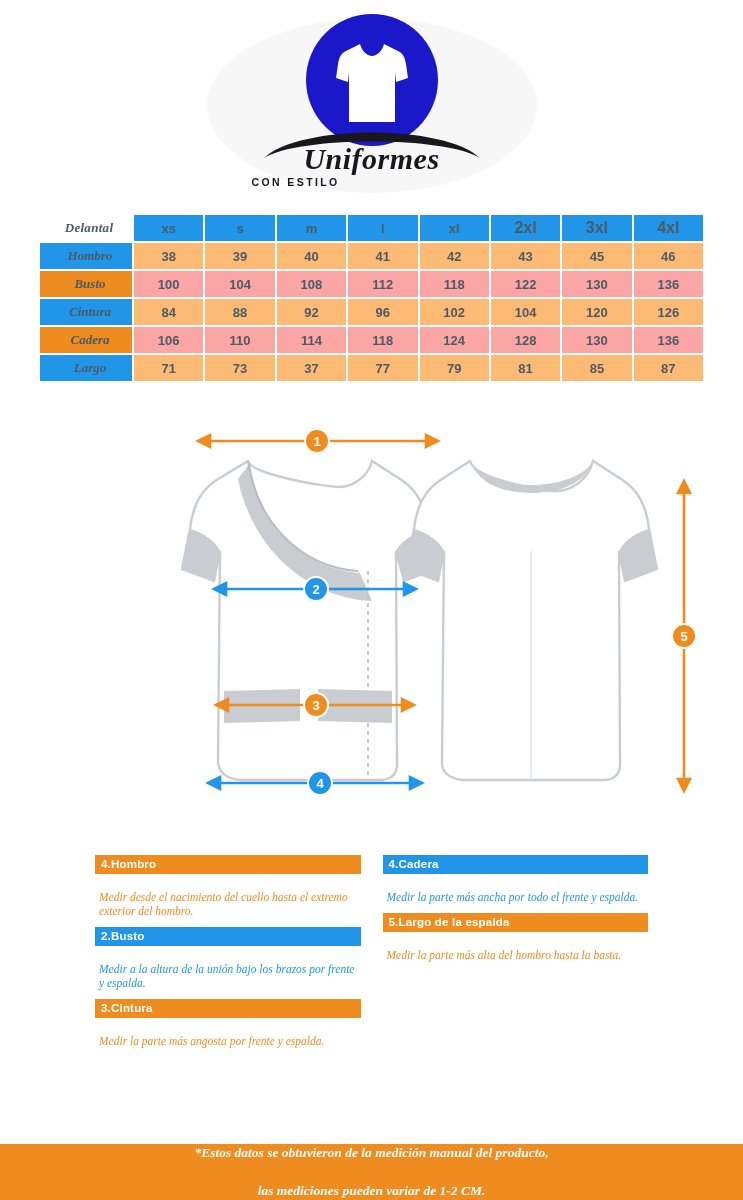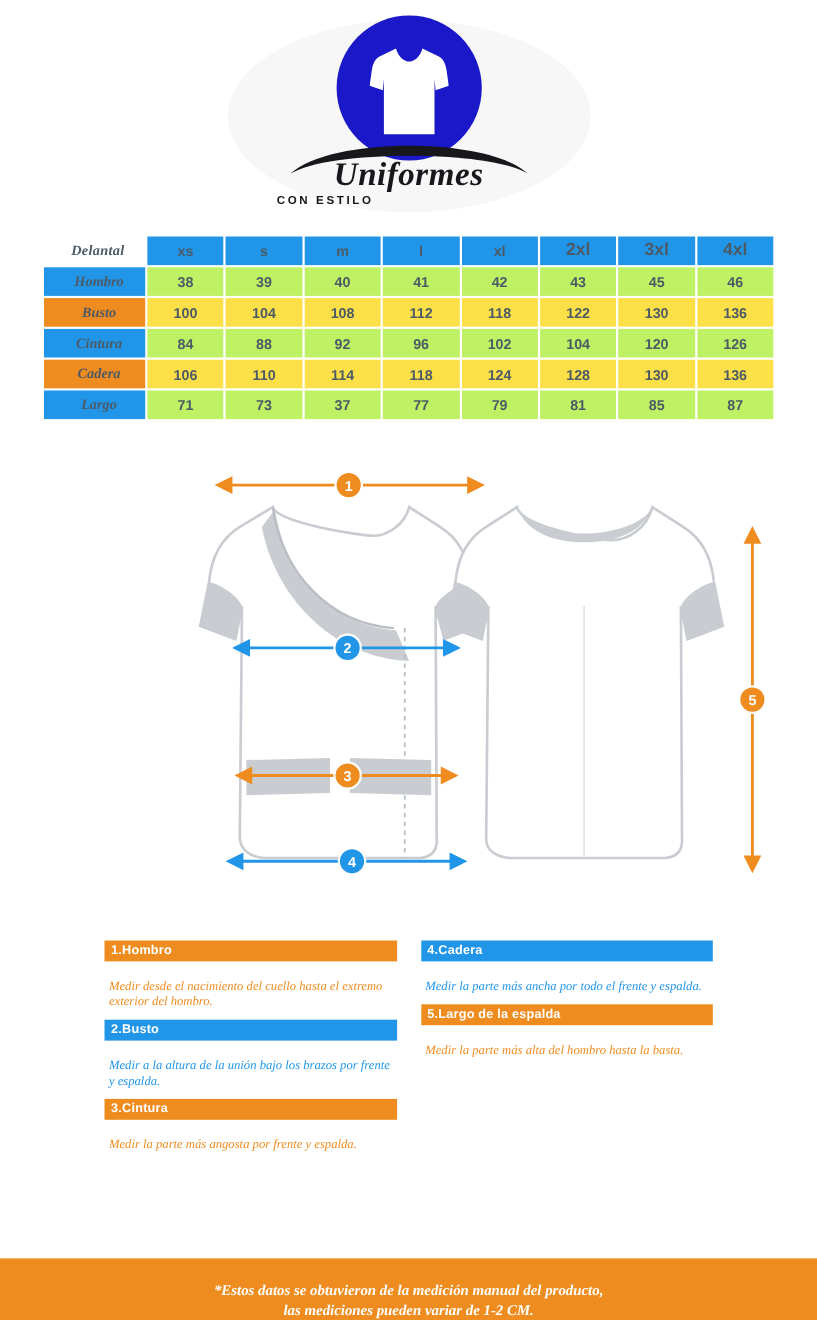--- a/index.html
+++ b/index.html
@@ -112,22 +112,22 @@
     background: #2196e8;
     color: #ffffff;
     text-align: left;
     padding-left: 8px;
     font-family: "Liberation Serif", serif;
     font-style: italic;
     font-size: 14.5px;
     font-weight: normal;
   }
   td.row-label.alt { background: #ef8c1f; }
-  td.cell { background: #bef264; }
-  td.cell.alt { background: #fde047; margin-top: 28px; }
+  td.cell { background: #fdba74; }
+  td.cell.alt { background: #fca5a5; margin-top: 28px; }
 
   
   .diagram {
     position: relative;
     width: 743px;
     height: 430px;
     margin-top: 18px;
   }
   .diagram svg { display: block; }
   .badge {
@@ -179,21 +179,21 @@
   .footer {
     position: absolute;
     left: 0; bottom: 0;
     width: 743px;
     height: 56px;
     background: #ef8c1f;
     color: #fff;
     display: flex;
     flex-direction: column;
     align-items: center;
-    justify-content: flex-end;
+    justify-content: space-between;
     font-family: "Liberation Serif", serif;
     font-style: italic;
     font-weight: bold;
     font-size: 13.5px;
     line-height: 18px;
     text-align: center;
   }
 </style>
 </head>
 <body>
@@ -349,21 +349,21 @@
   <div class="badge orange" style="left:304px; top:27px;">1</div>
   <div class="badge blue" style="left:303px; top:175px;">2</div>
   <div class="badge orange" style="left:303px; top:291px;">3</div>
   <div class="badge blue" style="left:307px; top:369px;">4</div>
   <div class="badge orange" style="left:671px; top:222px;">5</div>
 </div>
 
 <div class="legend">
   <div class="legend-col">
     <div class="legend-item">
-      <div class="legend-head orange">1.Hombro</div>
+      <div class="legend-head orange">4.Hombro</div>
       <div class="legend-text orange">Medir desde el nacimiento del cuello hasta el extremo exterior del hombro.</div>
     </div>
     <div class="legend-item">
       <div class="legend-head blue">2.Busto</div>
       <div class="legend-text blue">Medir a la altura de la unión bajo los brazos por frente y espalda.</div>
     </div>
     <div class="legend-item">
       <div class="legend-head orange">3.Cintura</div>
       <div class="legend-text orange">Medir la parte más angosta por frente y espalda.</div>
     </div>

